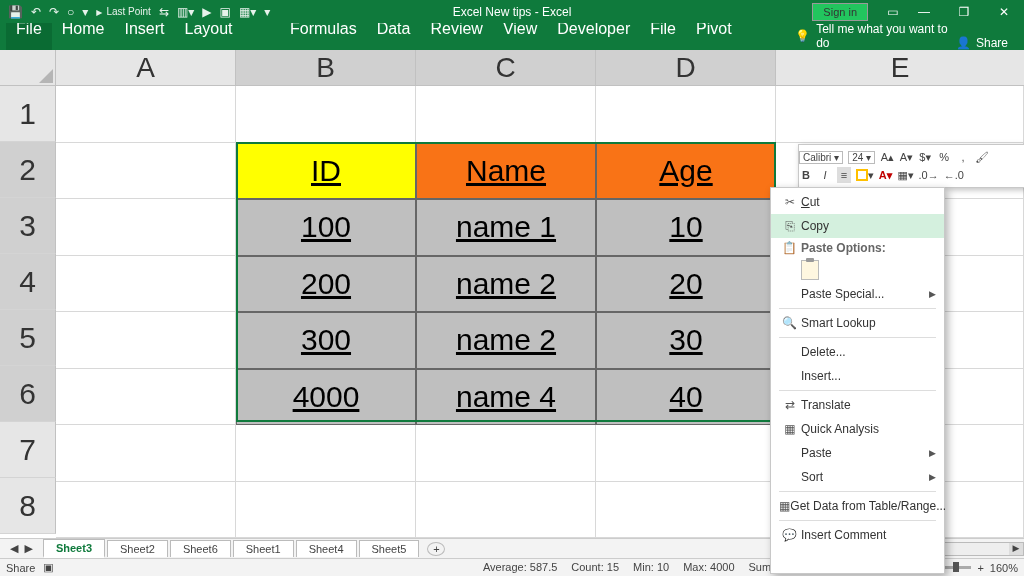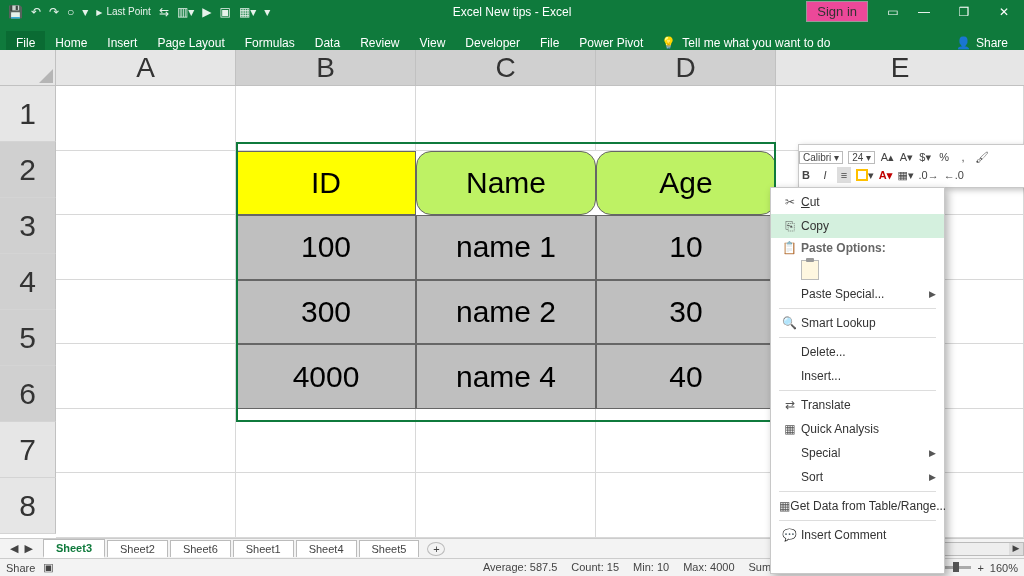--- a/index.html
+++ b/index.html
@@ -5,52 +5,52 @@
   * { box-sizing: border-box; margin: 0; padding: 0; font-family: "Segoe UI", Tahoma, sans-serif; }
   html, body { width: 1024px; height: 576px; overflow: hidden; background: #fff; }
 
   
   .titlebar { height: 23px; background: #0f7a3c; display: flex; align-items: center; color: #fff; position: relative; }
   .titlebar .qat { display: flex; align-items: center; gap: 8px; padding-left: 8px; height: 100%; }
   .titlebar .qat span { font-size: 12px; opacity: 0.9; }
   .titlebar .qat .lp { font-size: 10px; margin-left: -4px; }
   .titlebar .title { position: absolute; left: 50%; transform: translateX(-50%); font-size: 12px; white-space: nowrap; }
   .titlebar .right { position: absolute; right: 0; display: flex; align-items: center; height: 100%; }
-  .signin { background: #ec4899; color: #333; font-size: 13px; padding: 2px 10px; border: 1px solid #999; margin-right: 14px; }
+  .signin { background: #22c55e; color: #333; font-size: 11px; padding: 2px 10px; border: 1px solid #999; margin-right: 14px; }
   .winbtn { width: 40px; height: 23px; display: inline-flex; align-items: center; justify-content: center; font-size: 12px; }
   .iconbox { width: 22px; display:inline-flex; justify-content:center; font-size:12px; }
 
   
   .ribbon { height: 27px; background: #0f7a3c; display: flex; align-items: flex-end; color: #fff; padding: 0 6px; }
-  .ribbon .tab { padding: 5px 10px 0; font-size: 12px; cursor: default; }
+  .ribbon .tab { padding: 5px 10px 12px; font-size: 16px; cursor: default; }
   .ribbon .tab.file { background: #0a6b33; }
   .ribbon .tell { display: flex; align-items: center; gap: 6px; margin-left: 8px; font-size: 12px; }
   .ribbon .bulb { font-size: 12px; }
   .ribbon .share { margin-left: auto; display: flex; align-items: center; gap: 5px; padding-right: 10px; font-size: 12px; }
 
   
   .colheaders { display: flex; height: 36px; background: #e6e6e6; border-bottom: 1px solid #c1c1c1; }
   .corner { width: 56px; background: #e6e6e6; border-right: 1px solid #c1c1c1; position: relative; }
   .corner::after { content:""; position:absolute; right:2px; bottom:2px; width:0; height:0; border-left:14px solid transparent; border-bottom:14px solid #b5b5b5; }
   .colhdr { flex: 0 0 180px; display: flex; align-items: center; justify-content: center; font-size: 28px; color: #333; border-right: 1px solid #c1c1c1; background: #e6e6e6; }
   .colhdr.lastvis { border-right: none; }
   .colhdr.sel { background: #d0d0d0; }
 
   
   .grid { display: flex; height: 452px; }
   .rowheads { width: 56px; display: flex; flex-direction: column; }
   .rowhdr { height: 56px; background: #e6e6e6; border-right: 1px solid #c1c1c1; border-bottom: 1px solid #d4d4d4; display: flex; align-items: center; justify-content: center; font-size: 30px; color: #333; }
   .rowhdr.sel { background: #d0d0d0; }
   .cells { flex: 1; display: flex; flex-direction: column; position: relative; }
-  .row { display: flex; height: 72px; }
+  .row { display: flex; height: 72px; text-decoration: underline; }
   .cell { flex: 0 0 180px; border-right: 1px solid #d8d8d8; border-bottom: 1px solid #d8d8d8; display: flex; align-items: center; justify-content: center; font-size: 28px; color: #000; background: #fff; }
 
   
   .tbl-header { background: #ffff00; border: 1.5px solid #666; font-size: 30px; }
-  .tbl-header.dim { background: #bef264; border-radius: 15px; }
+  .tbl-header.dim { background: #f97316; }
   .tbl-cell { background: #bfbfbf; border: 1.5px solid #666; font-size: 30px; }
 
   
   .marquee { position: absolute; border: 2px solid #0f7a3c; pointer-events: none; }
 
   
   .sheetbar { height: 20px; background: #f3f3f3; border-top: 1px solid #ccc; display: flex; align-items: center; font-size: 11px; color: #444; }
   .sheetbar .nav { padding: 0 10px; display: flex; gap: 6px; }
   .sheet-tab { padding: 2px 12px; border: 1px solid #bbb; border-bottom: none; background: #fff; margin-right: 2px; }
   .sheet-tab.active { background: #fff; color:#0f7a3c; border-bottom: 2px solid #fff; font-weight:600; }
@@ -180,20 +180,27 @@
 
     <div class="row">
       <div class="cell"></div>
       <div class="cell tbl-cell">100</div>
       <div class="cell tbl-cell">name 1</div>
       <div class="cell tbl-cell">10</div>
       <div class="cell" style="flex:1"></div>
     </div>
     <div class="row">
       <div class="cell"></div>
+      <div class="cell tbl-cell">200</div>
+      <div class="cell tbl-cell">name 2</div>
+      <div class="cell tbl-cell">20</div>
+      <div class="cell" style="flex:1"></div>
+    </div>
+    <div class="row">
+      <div class="cell"></div>
       <div class="cell tbl-cell">300</div>
       <div class="cell tbl-cell">name 2</div>
       <div class="cell tbl-cell">30</div>
       <div class="cell" style="flex:1"></div>
     </div>
     <div class="row">
       <div class="cell"></div>
       <div class="cell tbl-cell">4000</div>
       <div class="cell tbl-cell">name 4</div>
       <div class="cell tbl-cell">40</div>
@@ -322,21 +329,21 @@
   <div class="item">
     <span class="ic">⇄</span>
     <span class="lbl">Translate</span>
   </div>
   <div class="item">
     <span class="ic">▦</span>
     <span class="lbl">Quick Analysis</span>
   </div>
   <div class="item">
     <span class="ic"></span>
-    <span class="lbl">Special</span>
+    <span class="lbl">Paste</span>
     <span class="arrow">▶</span>
   </div>
   <div class="item">
     <span class="ic"></span>
     <span class="lbl">Sort</span>
     <span class="arrow">▶</span>
   </div>
   <div class="divider"></div>
   <div class="item">
     <span class="ic">▦</span>

